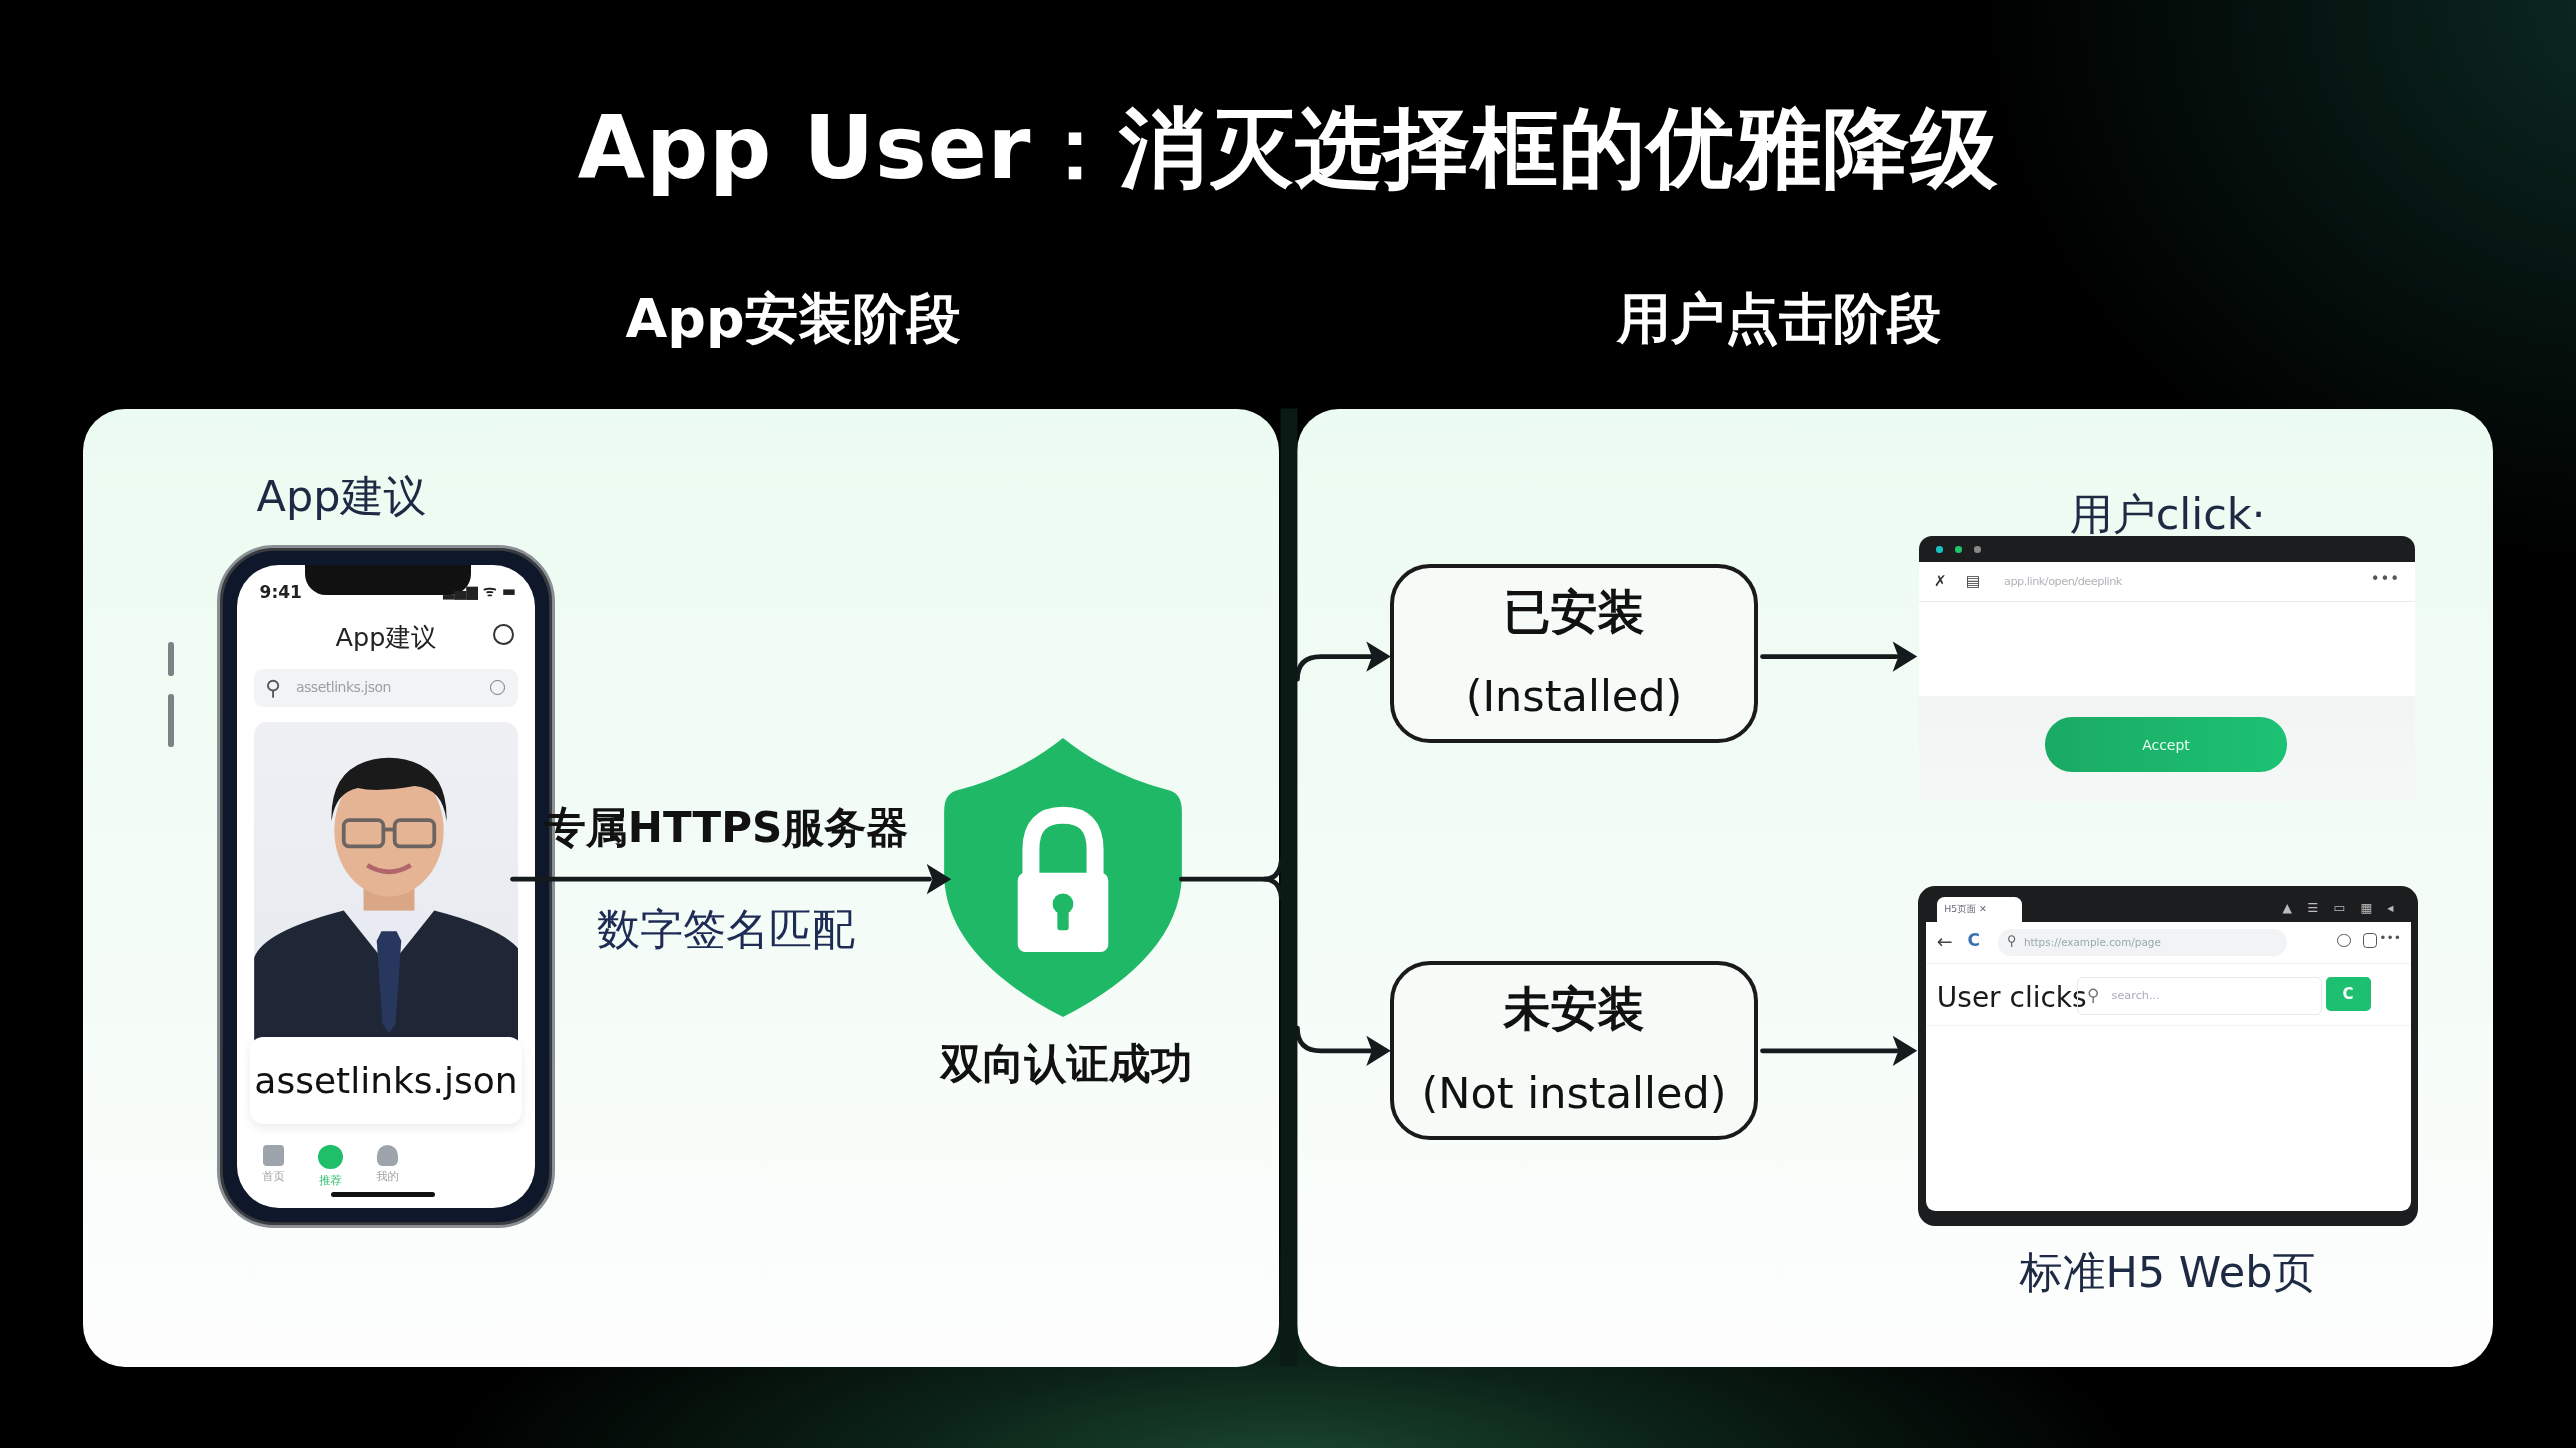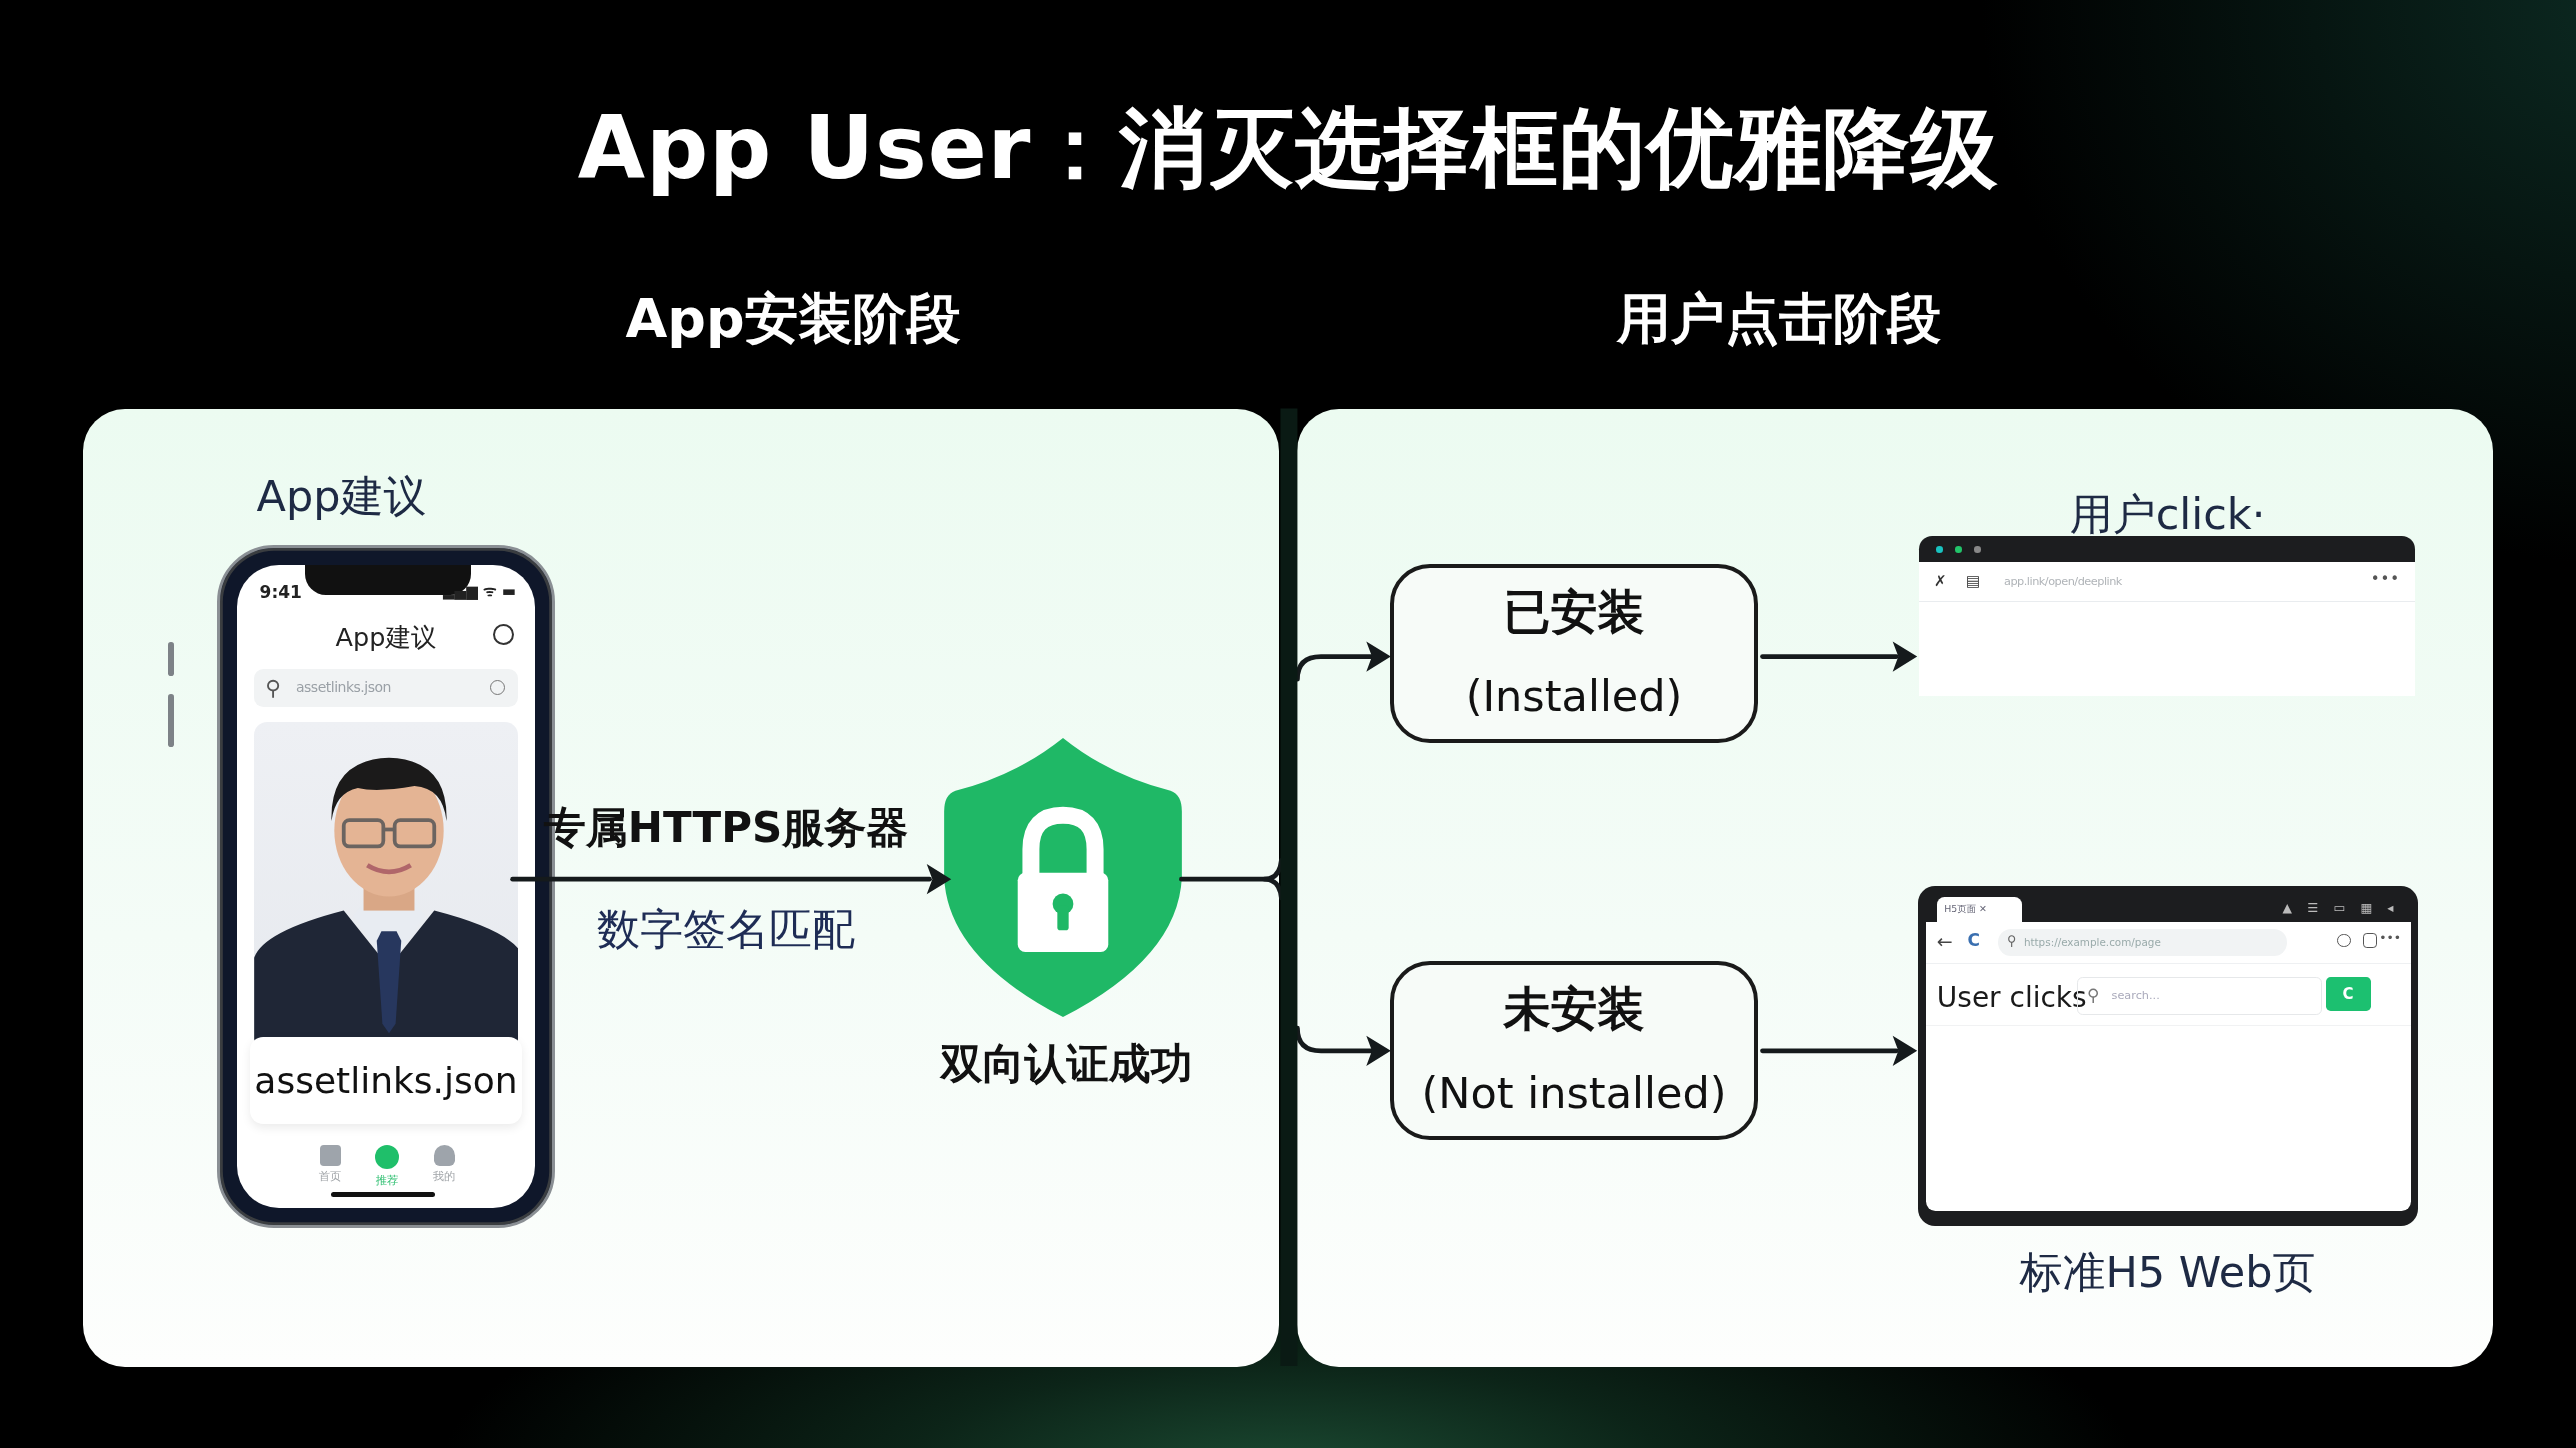--- a/index.html
+++ b/index.html
@@ -62,21 +62,21 @@
   .photo {
     position: absolute; left: 17px; right: 17px; top: 157px; height: 330px;
     background: linear-gradient(#eef0f4, #e6e9ee); border-radius: 13.2px; overflow: hidden;
   }
   .file-card {
     position: absolute; left: 13.2px; right: 13.2px; top: 472px; height: 87px;
     background: #fff; border-radius: 13.2px; box-shadow: 0 3.8px 9.4px rgba(0,0,0,0.08);
     display: flex; align-items: center; justify-content: center;
     font-size: 36px; color: #111;
   }
-  .tabbar { position: absolute; left: 2px; right: 0; top: 574px; height: 66px; display: flex; justify-content: center; }
+  .tabbar { position: absolute; left: 8px; right: 0; top: 574px; height: 66px; display: flex; justify-content: flex-start; }
   .tab { width: 57px; text-align: center; font-size: 11.3px; color: #a0a4a8; }
   .tab .ic { width: 21px; height: 21px; margin: 5.7px auto 3.8px; border-radius: 3.8px; background: #9ea4ab; }
   .tab.active { color: #2fbf71; }
   .tab.active .ic { background: #1fbf6a; border-radius: 50%; width: 24.5px; height: 24.5px; }
   .home-bar { position: absolute; left: 94px; width: 104px; bottom: 11.3px; height: 4.7px; background: #111; border-radius: 2.8px; }
 
   .arrow-label-top { left: 528px; top: 800px; width: 396px; text-align: center; font-size: 42px; font-weight: bold; color: #111; }
   .arrow-label-bottom { left: 528px; top: 901px; width: 396px; text-align: center; font-size: 43px; color: #1e2c55; }
   .shield-caption { left: 906px; top: 1036px; width: 321px; text-align: center; font-size: 42px; font-weight: bold; color: #111; }
 
@@ -225,20 +225,23 @@
     <span class="dot" style="left:36px;background:#22c46a;"></span>
     <span class="dot" style="left:55px;background:#888;"></span>
   </div>
   <div class="b1-addr">
     <span class="ic1">✗</span>
     <span class="ic2">▤</span>
     <span class="url">app.link/open/deeplink</span>
     <span class="more">•••</span>
   </div>
   <div class="b1-body"></div>
+  <div class="b1-footer">
+    <div class="open-btn">Accept</div>
+  </div>
 </div>
 
 <div class="abs browser2">
   <div class="b2-tabrow">
     <div class="b2-tab"><span>H5页面</span> ✕</div>
     <div class="b2-tray">▲ ☰ ▭ ▦ ◂</div>
   </div>
   <div class="b2-screen">
     <div class="b2-nav">
       <span class="back">←</span>

